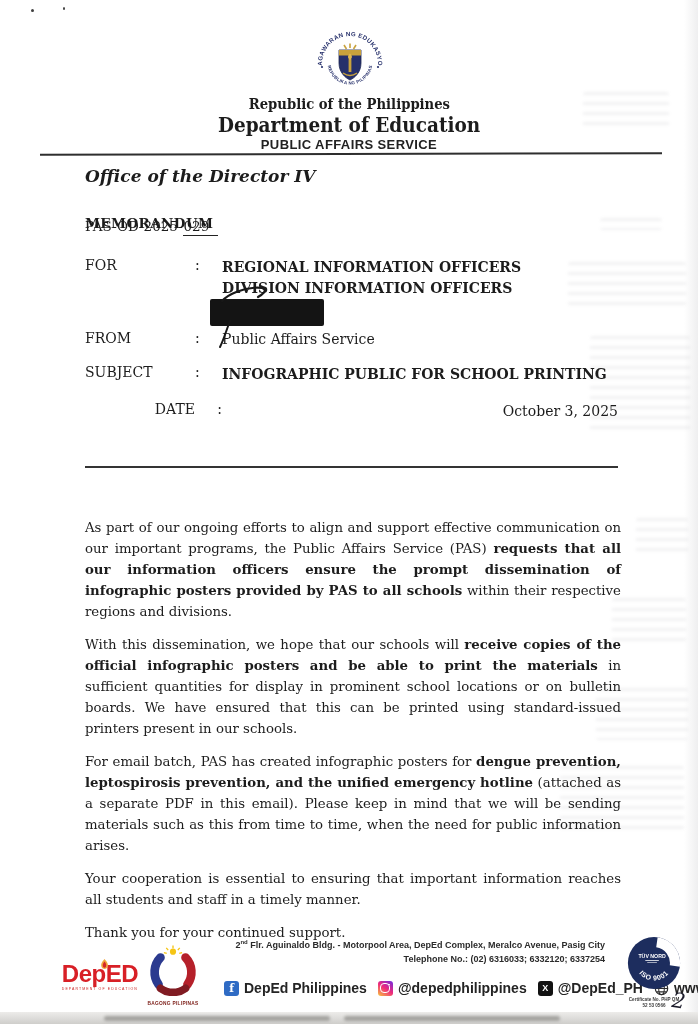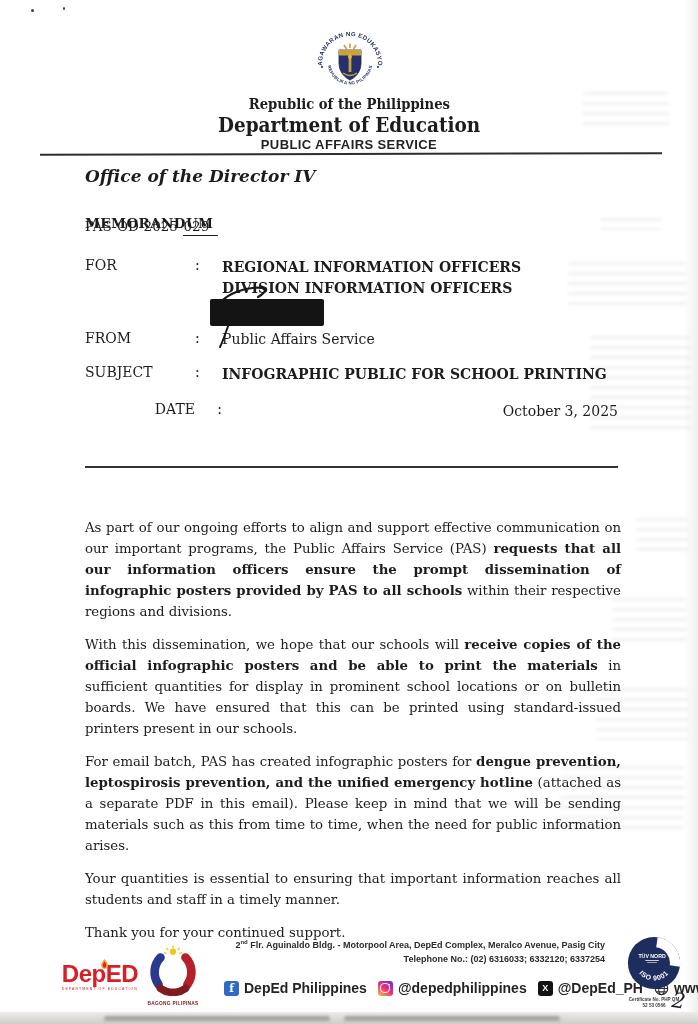--- a/index.html
+++ b/index.html
@@ -170,21 +170,21 @@
           <div class="meta-line">October 3, 2025</div>
         </div>
       </div>
     </div>
   <div class="rule-2"></div>
 
   <div class="memo-body" id="memo-body">
       <p class="memo-paragraph"><span>As part of our ongoing efforts to align and support effective communication on our important programs, the Public Affairs Service (PAS) </span><span class="b ">requests that all our information officers ensure the prompt dissemination of infographic posters provided by PAS to all schools</span><span> within their respective regions and divisions.</span></p>
       <p class="memo-paragraph"><span>With this dissemination, we hope that our schools will </span><span class="b ">receive copies of the official infographic posters and be able to print the materials</span><span> in sufficient quantities for display in prominent school locations or on bulletin boards. We have ensured that this can be printed using standard-issued printers present in our schools.</span></p>
       <p class="memo-paragraph"><span>For email batch, PAS has created infographic posters for </span><span class="b ">dengue prevention, leptospirosis prevention, and the unified emergency hotline</span><span> (attached as a separate PDF in this email). Please keep in mind that we will be sending materials such as this from time to time, when the need for public information arises.</span></p>
-      <p class="memo-paragraph"><span>Your quantities is essential to ensuring that important information reaches all students and staff in a timely manner.</span></p>
+      <p class="memo-paragraph"><span>Your cooperation is essential to ensuring that important information reaches all students and staff in a timely manner.</span></p>
       <p class="memo-paragraph"><span>Thank you for your continued support.</span></p>
     </div>
 
   <div class="footer">
 
     <div class="deped-logo">
       <span class="word"><span>DepED</span>
         <span class="flame">
           <svg width="11" height="14" viewBox="0 0 11 14">
             <path d="M5.5 0 C8.5 3 9.5 5.5 8.5 8 C7.5 10.5 3.5 10.5 2.5 8 C1.5 5.5 2.5 3 5.5 0 Z" fill="#f0a73e"></path>

